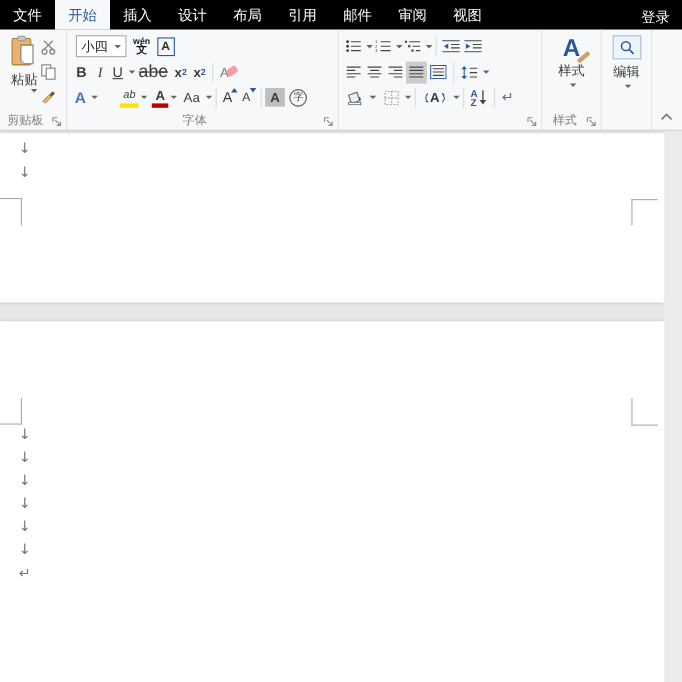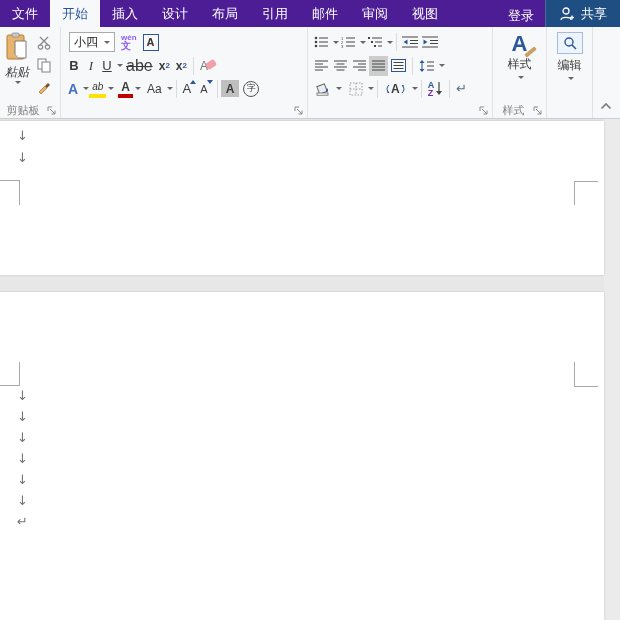--- a/index.html
+++ b/index.html
@@ -1,20 +1,20 @@
 <!DOCTYPE html>
 <html><head>
 <meta charset="utf-8">
 <style>
   * { margin:0; padding:0; box-sizing:border-box; }
   html,body { width:620px; height:620px; overflow:hidden; }
   body { font-family:"Liberation Sans","DejaVu Sans",sans-serif; background:#e7e7e7; position:relative; }
 
   
-  .tabbar { height:27px; background:#4c1d95; display:flex; align-items:stretch; font-size:13px; color:#fff; }
+  .tabbar { height:27px; background:#000000; display:flex; align-items:stretch; font-size:13px; color:#fff; }
   .tab { display:flex; align-items:center; padding:0 12px; white-space:nowrap; cursor:default; }
   .tab.active { background:#f7f8f9; color:#2b579a; }
   .tabbar-spacer { flex:1; }
   .tellme { display:flex; align-items:center; gap:5px; color:#9fb4d6; padding:0 10px; }
   .signin { display:flex; align-items:center; padding:16px 11px;text-align:center; }
   .share-sec { display:flex; align-items:center; gap:6px; padding:0 13px; background:#1f4e82; border-left:1px solid rgba(255,255,255,.18); }
 
   
   .ribbon { height:92px; background:#f7f8f9; border-bottom:1px solid #cdcdcd; display:flex; position:relative; color:#3b3b3b; }
   .rgroup { position:relative; border-right:1px solid #e1e2e3; height:100%; padding-top:3px; }
@@ -22,30 +22,30 @@
   .launcher { position:absolute; bottom:2px; right:3px; width:10px; height:10px; }
   .caret { display:inline-block; width:0; height:0; border-left:3px solid transparent; border-right:3px solid transparent; border-top:3px solid #666; margin-left:2px; vertical-align:middle; }
   .rbtn { display:inline-flex; align-items:center; justify-content:center; height:20px; padding:0 2px; border:1px solid transparent; cursor:default; }
   .rbtn.selected { background:#cdcdcd; }
   .vsep { display:inline-block; width:1px; height:18px; background:#d9dadb; margin:0 3px; vertical-align:middle; }
   .rrow { display:flex; align-items:center; height:24px; padding:0 4px; }
 
   
   .g-clip { width:61px; }
   .clip-wrap { display:flex; }
-  .paste-big { display:flex; flex-direction:column; align-items:center; width:34px; padding-top:2px;font-style:italic; }
+  .paste-big { display:flex; flex-direction:column; align-items:flex-end; width:34px; padding-top:2px; }
   .paste-big .lbl { font-size:12px; margin-top:2px; }
   .clip-col { display:flex; flex-direction:column; gap:4px; padding-top:4px; }
   .smallbtn { width:20px; height:18px; display:flex; align-items:center; justify-content:center; }
 
   
   .g-font { width:247px; }
   .combo { background:#fff; border:1px solid #ababab; height:20px; display:flex; align-items:center; padding:0 4px; font-size:12px; color:#222; }
   .combo .cval { flex:1; }
-  .pinyin { display:flex; flex-direction:column; align-items:flex-start; line-height:8px; color:#8b5cf6; font-weight:bold; margin-left:6px; }
+  .pinyin { display:flex; flex-direction:column; align-items:center; line-height:8px; color:#0f172a; font-weight:bold; margin-left:6px; }
   .pinyin .t { font-size:8px; }
   .pinyin .b { font-size:10px; }
   .border-a { border:1px solid #2b579a; font-size:11px; font-weight:bold; padding:0 3px; margin-left:6px; color:#333; height:17px; display:flex; align-items:center; }
 
   .fx-b { font-weight:bold; font-size:13px; }
   .fx-i { font-style:italic; font-family:"Liberation Serif",serif; font-size:13px; }
   .fx-u { text-decoration:underline; font-size:13px; }
   .fx-strike { text-decoration:line-through; font-size:16px; letter-spacing:0; }
   .fx-sub, .fx-sup { font-weight:bold; font-size:12px; }
   .fx-sub sub, .fx-sup sup { color:#2b579a; font-size:8px; }
@@ -98,29 +98,20 @@
   <div class="tab">插入</div>
   <div class="tab">设计</div>
   <div class="tab">布局</div>
   <div class="tab">引用</div>
   <div class="tab">邮件</div>
   <div class="tab">审阅</div>
   <div class="tab">视图</div>
   <div class="tabbar-spacer"></div>
   <div class="signin">
     <span>登录</span>
-  </div>
-  <div class="share-sec">
-    <svg width="16" height="16" viewBox="0 0 16 16">
-      <circle cx="7" cy="5" r="3" fill="none" stroke="#fff" stroke-width="1.3"></circle>
-      <path d="M2 14 c0-3.5 10-3.5 10 0" fill="none" stroke="#fff" stroke-width="1.3"></path>
-      <line x1="11" y1="11.5" x2="15" y2="11.5" stroke="#fff" stroke-width="1.3"></line>
-      <line x1="13" y1="9.5" x2="13" y2="13.5" stroke="#fff" stroke-width="1.3"></line>
-    </svg>
-    <span>共享</span>
   </div>
 </div>
 
 <div class="ribbon">
 
   <div class="rgroup g-clip">
     <div class="clip-wrap">
       <div class="paste-big">
         <svg width="26" height="30" viewBox="0 0 26 30">
           <rect x="3" y="3" width="17" height="24" rx="1.5" fill="#e8b36b" stroke="#b07c35" stroke-width="1"></rect>
@@ -191,21 +182,21 @@
         </span>
       <span class="vsep"></span>
       <span class="rbtn eraser">
         <span>A</span>
         <span class="pink"></span>
       </span>
     </div>
     <div class="rrow" style="height:23px">
       <span class="rbtn texteffect">A</span>
         <span class="caret"></span>
-      <span class="rbtn hl" style="margin-left:0">
+      <span class="rbtn hl" style="margin-left:20px">
         <span>ab</span>
         <span class="bar"></span>
       </span>
         <span class="caret"></span>
       <span class="rbtn fc" style="margin-left:4px">
         <span>A</span>
         <span class="bar"></span>
       </span>
         <span class="caret"></span>
       <span class="rbtn" style="font-size:12px; margin-left:3px">Aa</span>
@@ -220,20 +211,21 @@
           <span class="tri"></span>
         </span>
       <span class="vsep"></span>
       <span class="rbtn shade-a">
           <span>A</span>
         </span>
       <span class="rbtn circ-zi" style="margin-left:4px">
           <span>字</span>
         </span>
     </div>
+    <div class="gfooter">字体</div>
     <svg class="launcher" viewBox="0 0 10 10">
       <path d="M1 1 H5 M1 1 V5" stroke="#8a8a8a" stroke-width="1" fill="none"></path>
       <path d="M3 3 L8 8 M8 8 V4.5 M8 8 H4.5" stroke="#8a8a8a" stroke-width="1" fill="none"></path>
     </svg>
   </div>
 
   <div class="rgroup g-para">
     <div class="rrow">
       <span class="iconbtn">
         <svg width="15" height="12" viewBox="0 0 15 12">

